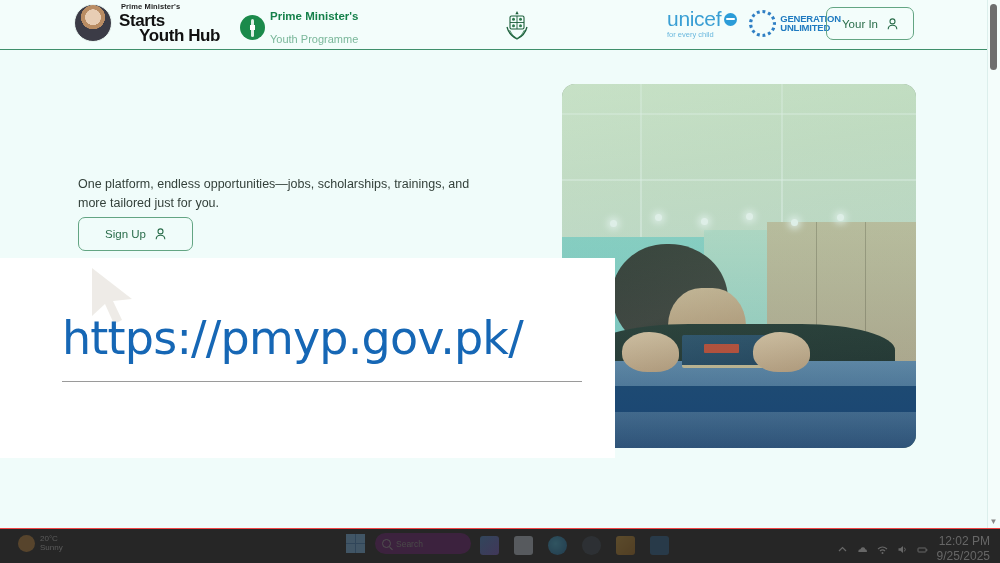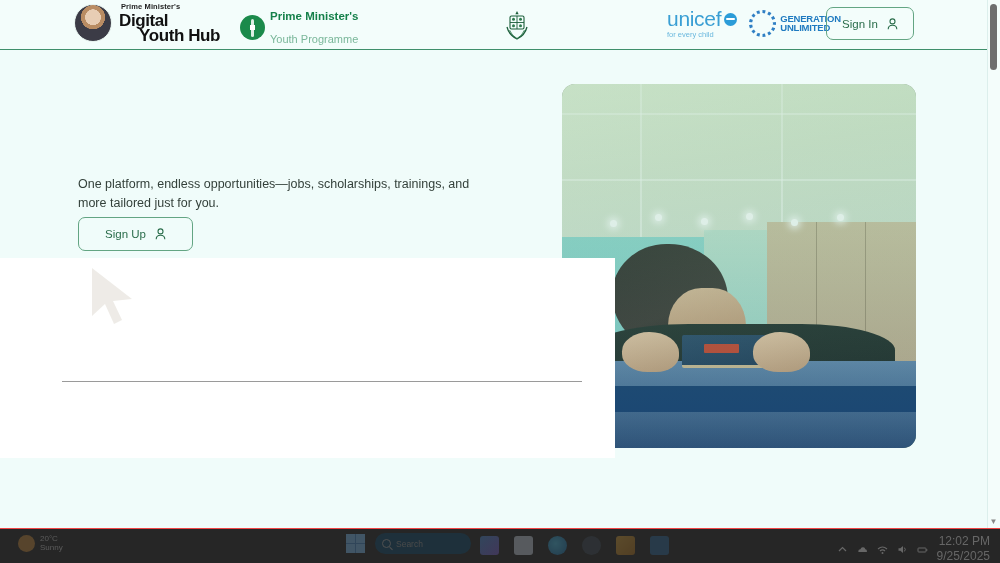--- a/index.html
+++ b/index.html
@@ -319,21 +319,21 @@
   .tb-start {
     width: 19px; height: 19px;
     background: #4a8fd0;
     display: grid; grid-template-columns: 1fr 1fr; grid-template-rows: 1fr 1fr;
     gap: 1.5px;
   }
   .tb-start i { background: #7fc3f5; }
   .tb-search {
     width: 96px; height: 21px;
     border-radius: 11px;
-    background: #0c4a6e;
+    background: #701a75;
     display: flex; align-items: center; gap: 5px;
     padding: 0 7px;
   }
   .tb-mag {
     width: 9px; height: 9px; border: 1.2px solid #b0b0b0; border-radius: 50%;
     position: relative; flex: 0 0 auto;
   }
   .tb-mag::after {
     content: ""; position: absolute; right: -3px; bottom: -2px;
     width: 4px; height: 1.2px; background: #b0b0b0;
@@ -363,21 +363,21 @@
 <div id="screen">
 
   <div class="page">
 
     <div class="header">
 
       <div class="logo-group">
         <div class="avatar"></div>
         <div class="dyh-text">
           <div class="dyh-pm">Prime Minister's</div>
-          <div class="dyh-digital">Digital</div>
+          <div class="dyh-digital">Starts</div>
           <div class="dyh-youth">Youth Hub</div>
         </div>
       </div>
 
       <div class="pmyp-logo">
         <div class="pmyp-emblem"></div>
         <div class="pmyp-txt">
           <div class="pmyp-t1">Prime Minister's</div>
           <div class="pmyp-t2">Youth Programme</div>
         </div>
@@ -409,21 +409,21 @@
         <div class="genu">
           <div class="genu-circle"></div>
           <div class="genu-txt">
             <div class="genu-t1">GENERATION</div>
             <div class="genu-t2">UNLIMITED</div>
           </div>
         </div>
       </div>
 
       <button class="btn-outline signin-btn">
-        <span>Sign In</span>
+        <span>Your In</span>
         <svg class="person-ico" viewBox="0 0 11 12">
           <circle cx="5.5" cy="3.4" r="2.5" fill="none" stroke="#2a6d4b" stroke-width="1.1"></circle>
           <path d="M1.2 11.2 Q1.2 7.2 5.5 7.2 Q9.8 7.2 9.8 11.2" fill="none" stroke="#2a6d4b" stroke-width="1.1"></path>
         </svg>
       </button>
     </div>
 
 
     <p class="hero-sub">One platform, endless opportunities—jobs, scholarships, trainings, and more tailored just for you.</p>
 
@@ -475,20 +475,21 @@
     <div class="scroll-track">
       <div class="scroll-thumb"></div>
       <div class="scroll-arrow">▼</div>
     </div>
   </div>
 
   <div class="url-overlay">
     <svg class="ghost-cursor" viewBox="0 0 56 62">
       <path d="M4 2 L4 50 L17 38 L26 58 L34 54 L25 35 L44 33 Z" fill="#8a7a5a"></path>
     </svg>
+    <div class="url-text">https://pmyp.gov.pk/</div>
     <div class="url-underline"></div>
   </div>
 
   <div class="taskbar">
 
     <div class="tb-weather tb-dim">
       <div class="tb-sun"></div>
       <div class="tb-wx-txt">
         <div>20°C</div>
         <div>Sunny</div>

